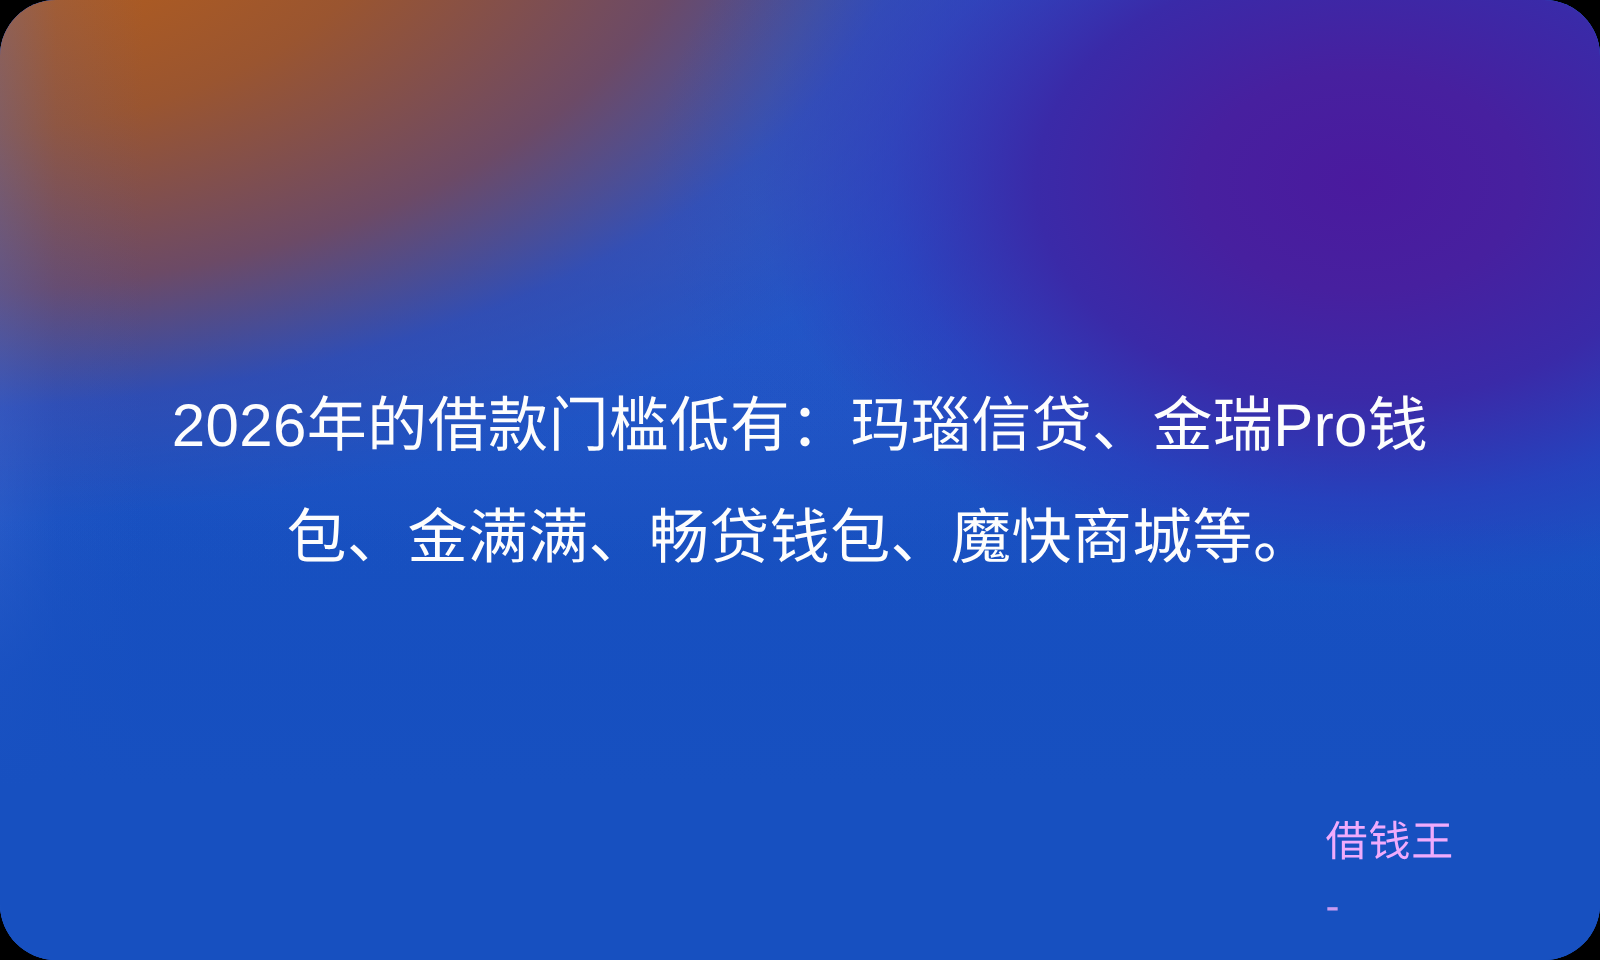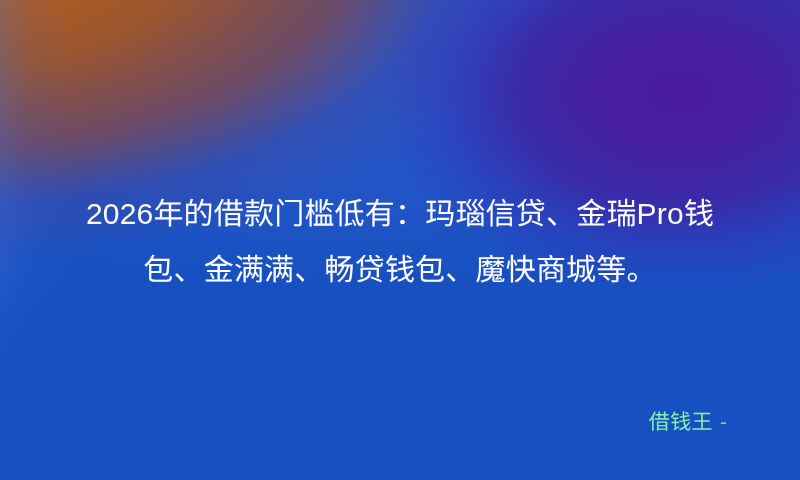--- a/index.html
+++ b/index.html
@@ -10,20 +10,21 @@
   }
 
   
   #poster {
     position: relative;
     width: 800px;
     height: 480px;
     overflow: hidden;
     font-family: "Liberation Sans", "DejaVu Sans", sans-serif;
     background-color: #1750c0;
+    border-radius: 28px;
     -webkit-font-smoothing: antialiased;
   }
 
   
   .bg-layer {
     position: absolute;
     inset: 0;
     pointer-events: none;
   }
 
@@ -104,25 +105,26 @@
   }
 
   
   #watermark {
     position: absolute;
     right: 73px;
     top: 409px;
     display: flex;
     align-items: baseline;
     gap: 7px;
-    color: #86efac;
+    color: #f0abfc;
     font-size: 21px;
     line-height: 25px;
     font-weight: 400;
     white-space: nowrap;
+    flex-direction: column;
   }
   #watermark .wm-brand { letter-spacing: 0.4px; }
   #watermark .wm-sep   { opacity: 0.82; }
   #watermark .wm-url   { letter-spacing: 0.1px; }
 </style>
 </head>
 <body>
 
 <div id="poster">
 

